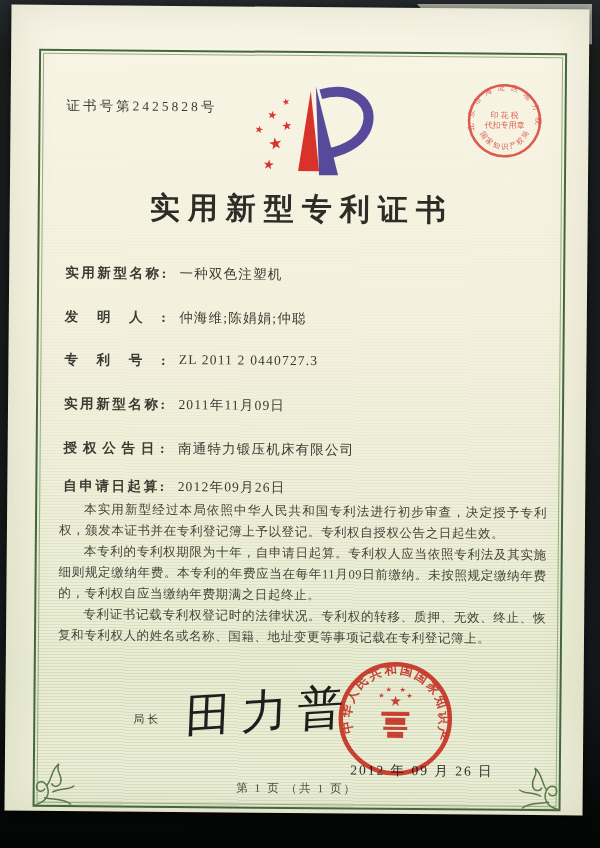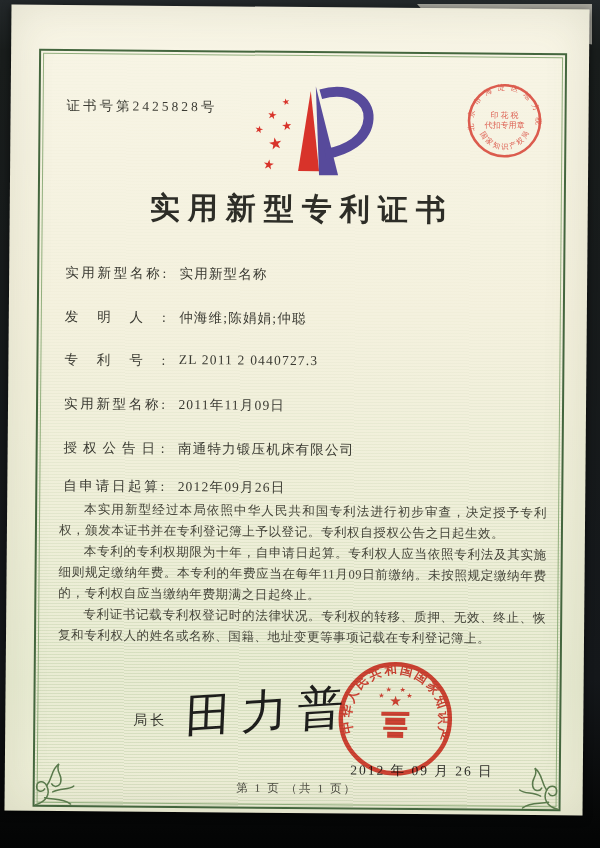--- a/index.html
+++ b/index.html
@@ -36,28 +36,28 @@
   .cert-no{
     position:absolute;left:26px;top:46px;font-size:13.5px;letter-spacing:3px;color:#3c3c34;
   }
   .logo{position:absolute;left:200px;top:28px;width:150px;height:104px;}
   .title{
     position:absolute;left:0;right:0;top:136px;text-align:center;
     font-size:30px;font-weight:600;letter-spacing:8px;color:#2d2d27;
   }
   .fields{position:absolute;left:26px;top:0;right:20px;}
   .field-row{position:absolute;left:0;font-size:13.5px;color:#3a3a32;white-space:nowrap;}
-  .flabel{display:inline-block;width:102px;text-align:justify;text-align-last:justify;letter-spacing:1px;vertical-align:top;}
+  .flabel{display:inline-block;width:102px;text-align:justify;text-align-last:justify;letter-spacing:1px;vertical-align:top;font-weight:bold;}
   .fvalue{margin-left:9px;letter-spacing:1.2px;}
   .paras{
     position:absolute;left:22px;top:448px;width:488px;
     font-size:12.5px;line-height:21px;color:#45453a;text-align:justify;letter-spacing:.6px;
   }
   .paras p{margin:0;text-indent:2em;}
-  .director-row{position:absolute;left:98px;top:660px;font-size:14px;color:#3a3a32;letter-spacing:3px;}
+  .director-row{position:absolute;left:98px;top:660px;font-size:11px;color:#3a3a32;letter-spacing:3px;}
   .signature{
     position:absolute;left:150px;top:628px;font-size:46px;color:#1e1e1c;
     font-family:"DejaVu Sans",sans-serif;font-weight:500;letter-spacing:10px;
     transform:rotate(-4deg) skewX(-6deg);
   }
   .seal-date{
     position:absolute;left:312px;top:708px;width:150px;text-align:center;
     font-size:13.5px;color:#2c2c28;letter-spacing:2px;z-index:4;
   }
   .big-seal{position:absolute;left:301px;top:606px;width:118px;height:118px;z-index:5;opacity:.9;mix-blend-mode:multiply;}
@@ -96,21 +96,21 @@
         <polygon points="70,10 79,90 58,90" fill="#d8332a"></polygon>
         <polygon points="75,5 98,94 79,94" fill="#574a9b"></polygon>
         <path d="M 80,13 C 108,5 129,18 128,37 C 127,58 106,69 85,73" fill="none" stroke="#574a9b" stroke-width="10"></path>
       </svg>
 
       <div class="title">实用新型专利证书</div>
 
       <div class="fields">
         <div class="field-row" style="top:213px">
           <span class="flabel">实用新型名称:</span>
-          <span class="fvalue">实用新型名称</span>
+          <span class="fvalue">一种双色注塑机</span>
         </div>
         <div class="field-row" style="top:257px">
           <span class="flabel">发明人:</span>
           <span class="fvalue">仲海维;陈娟娟;仲聪</span>
         </div>
         <div class="field-row" style="top:300px">
           <span class="flabel">专利号:</span>
           <span class="fvalue">ZL 2011 2 0440727.3</span>
         </div>
         <div class="field-row" style="top:344px">

